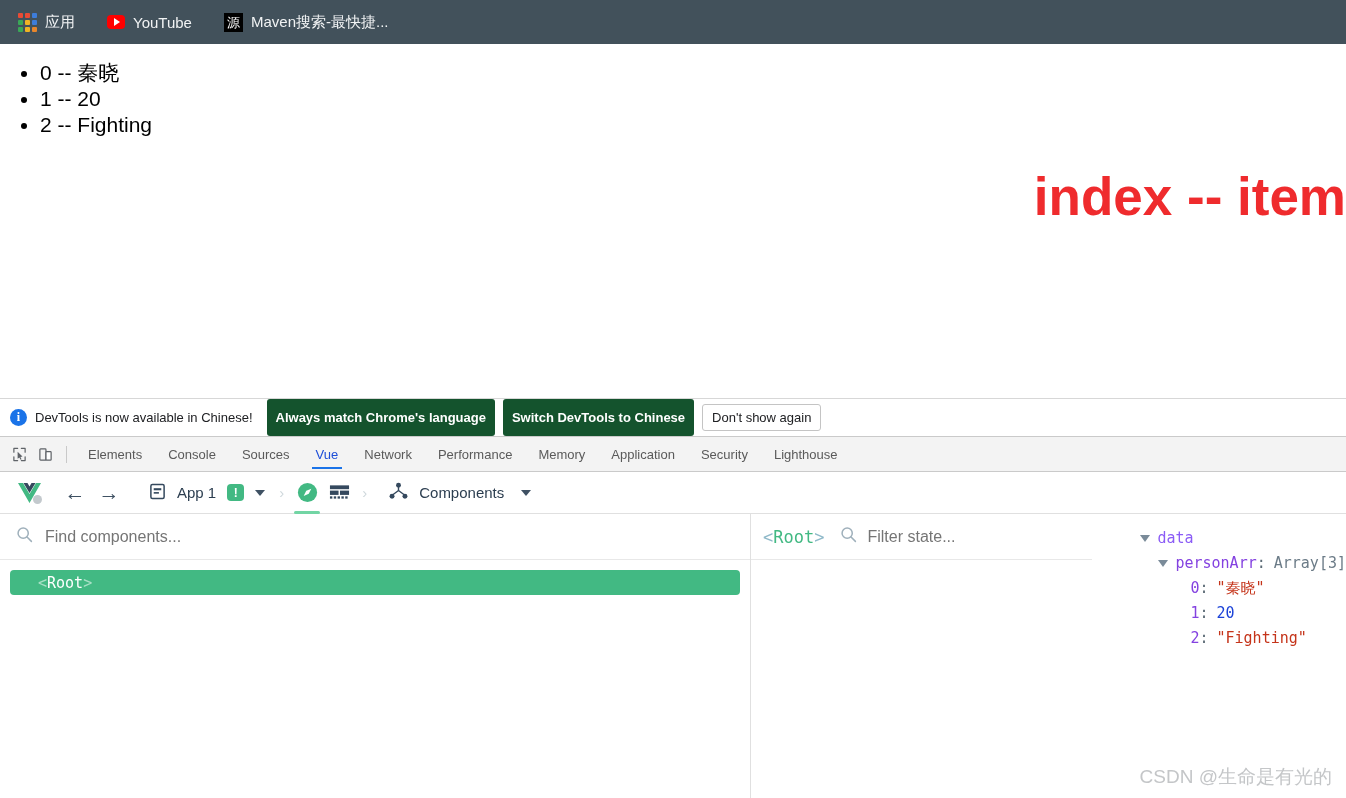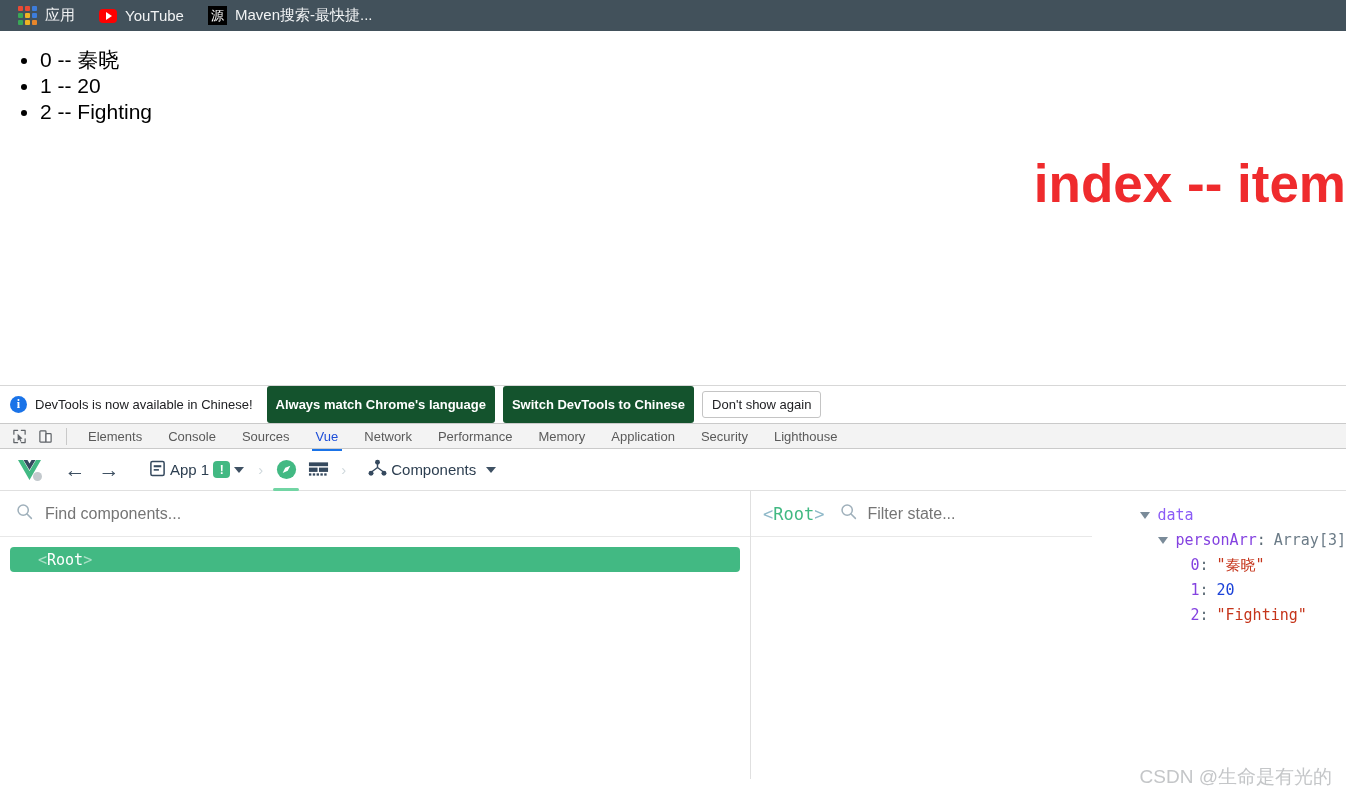--- a/index.html
+++ b/index.html
@@ -8,26 +8,26 @@
     width: 1346px;
     height: 798px;
     font-family: "Liberation Sans", sans-serif;
     background: #ffffff;
     overflow: hidden;
     position: relative;
   }
 
   
   #bookmarks-bar {
-    height: 31px;
+    height: 44px;
     background: #42515b;
     display: flex;
     align-items: center;
     padding: 0 8px;
-    gap: 4px;
+    gap: 12px;
   }
   .bm-item {
     display: flex;
     align-items: center;
     gap: 8px;
     padding: 4px 10px;
     border-radius: 4px;
     cursor: pointer;
     color: #f1f3f4;
     font-size: 15px;
@@ -133,21 +133,21 @@
     border: 1px solid #c4c4c4;
     border-radius: 3px;
     padding: 5px 9px;
     font-size: 13px;
     font-family: "Liberation Sans", sans-serif;
     cursor: pointer;
   }
 
   
   #devtools-tabbar {
-    height: 26px;
+    height: 36px;
     background: #f3f3f3;
     border-top: 1px solid #cacaca;
     border-bottom: 1px solid #cacaca;
     display: flex;
     align-items: center;
     padding-left: 6px;
   }
   .dt-tool-icon {
     width: 26px; height: 24px;
     display: flex; align-items: center; justify-content: center;
@@ -184,21 +184,21 @@
     background: #ffffff;
     border-bottom: 1px solid #e0e0e0;
     display: flex;
     align-items: center;
     padding-left: 14px;
     gap: 0;
   }
   .vt-btn {
     display: flex;
     align-items: center;
-    gap: 4px;
+    gap: 11px;
     padding: 5px 7px;
     border-radius: 3px;
     cursor: pointer;
     color: #2c3e50;
     font-size: 15px;
     white-space: nowrap;
   }
   .vt-chevron-sep {
     color: #cfd8dc;
     font-size: 15px;

